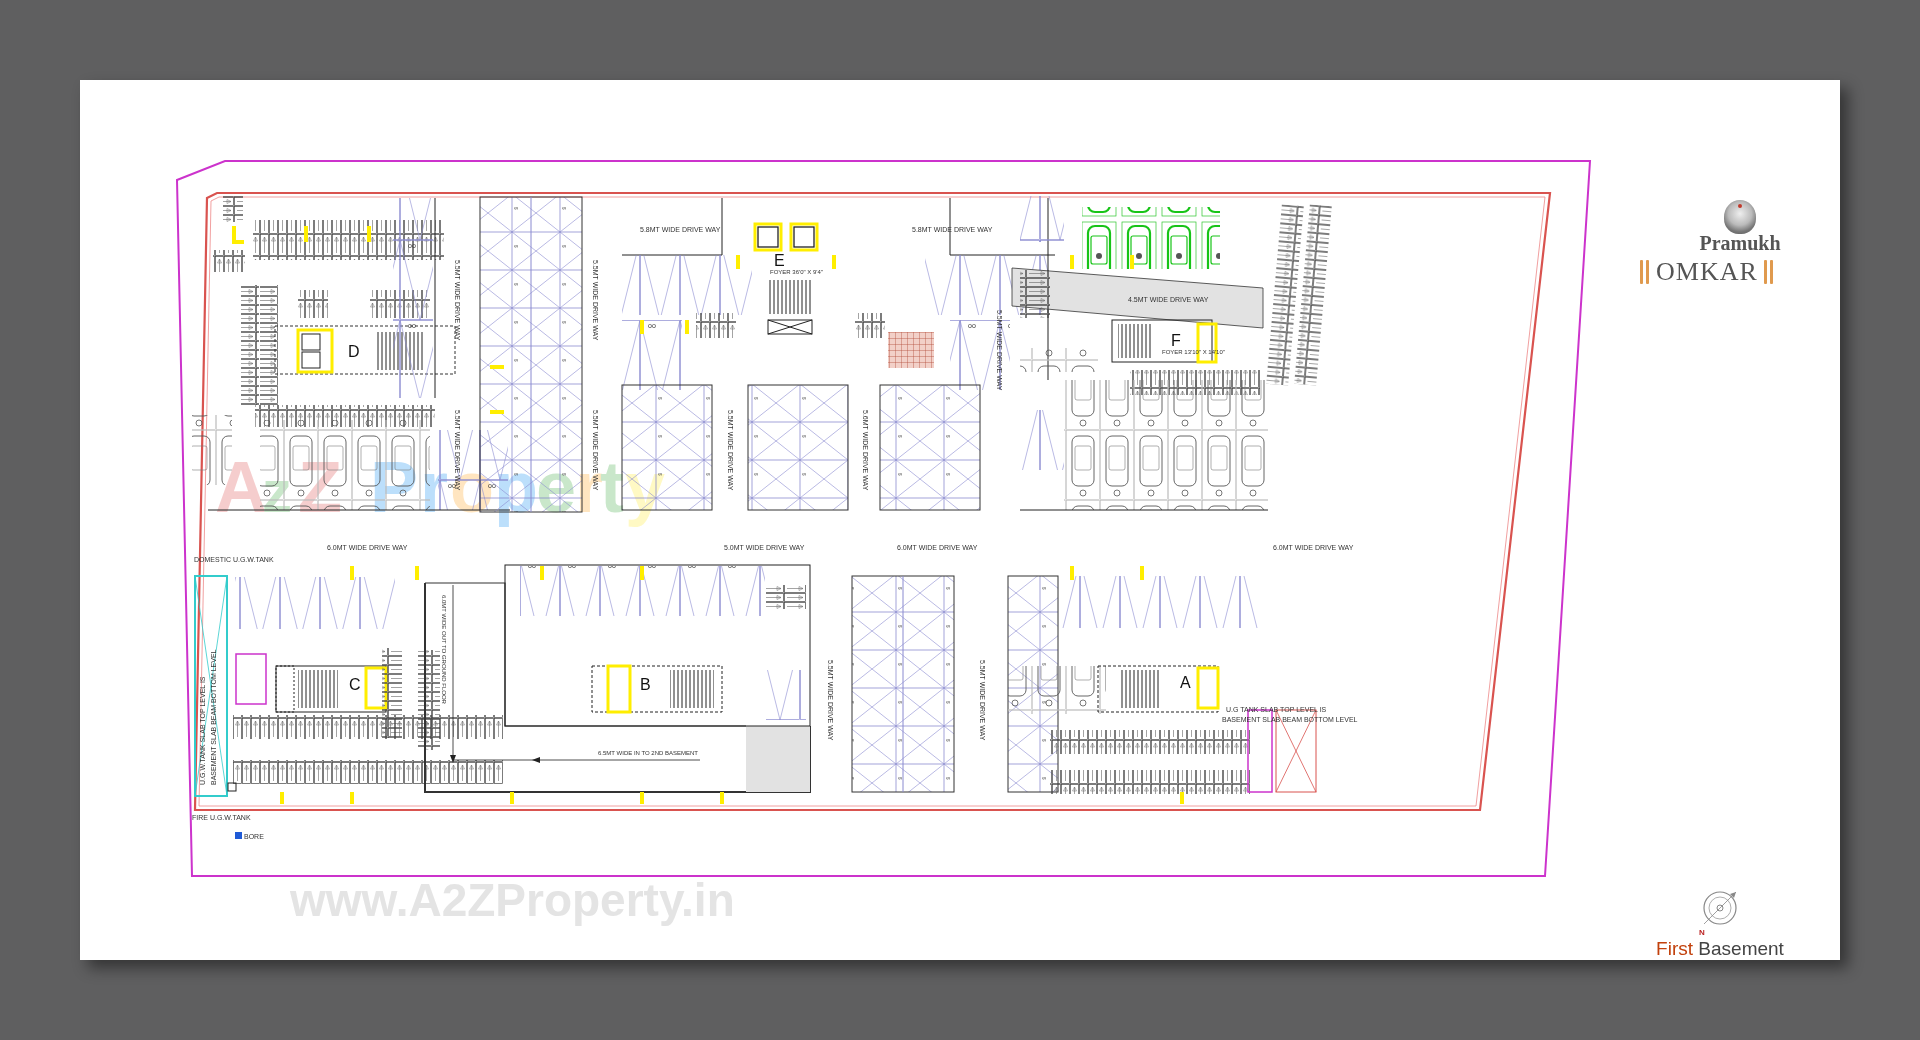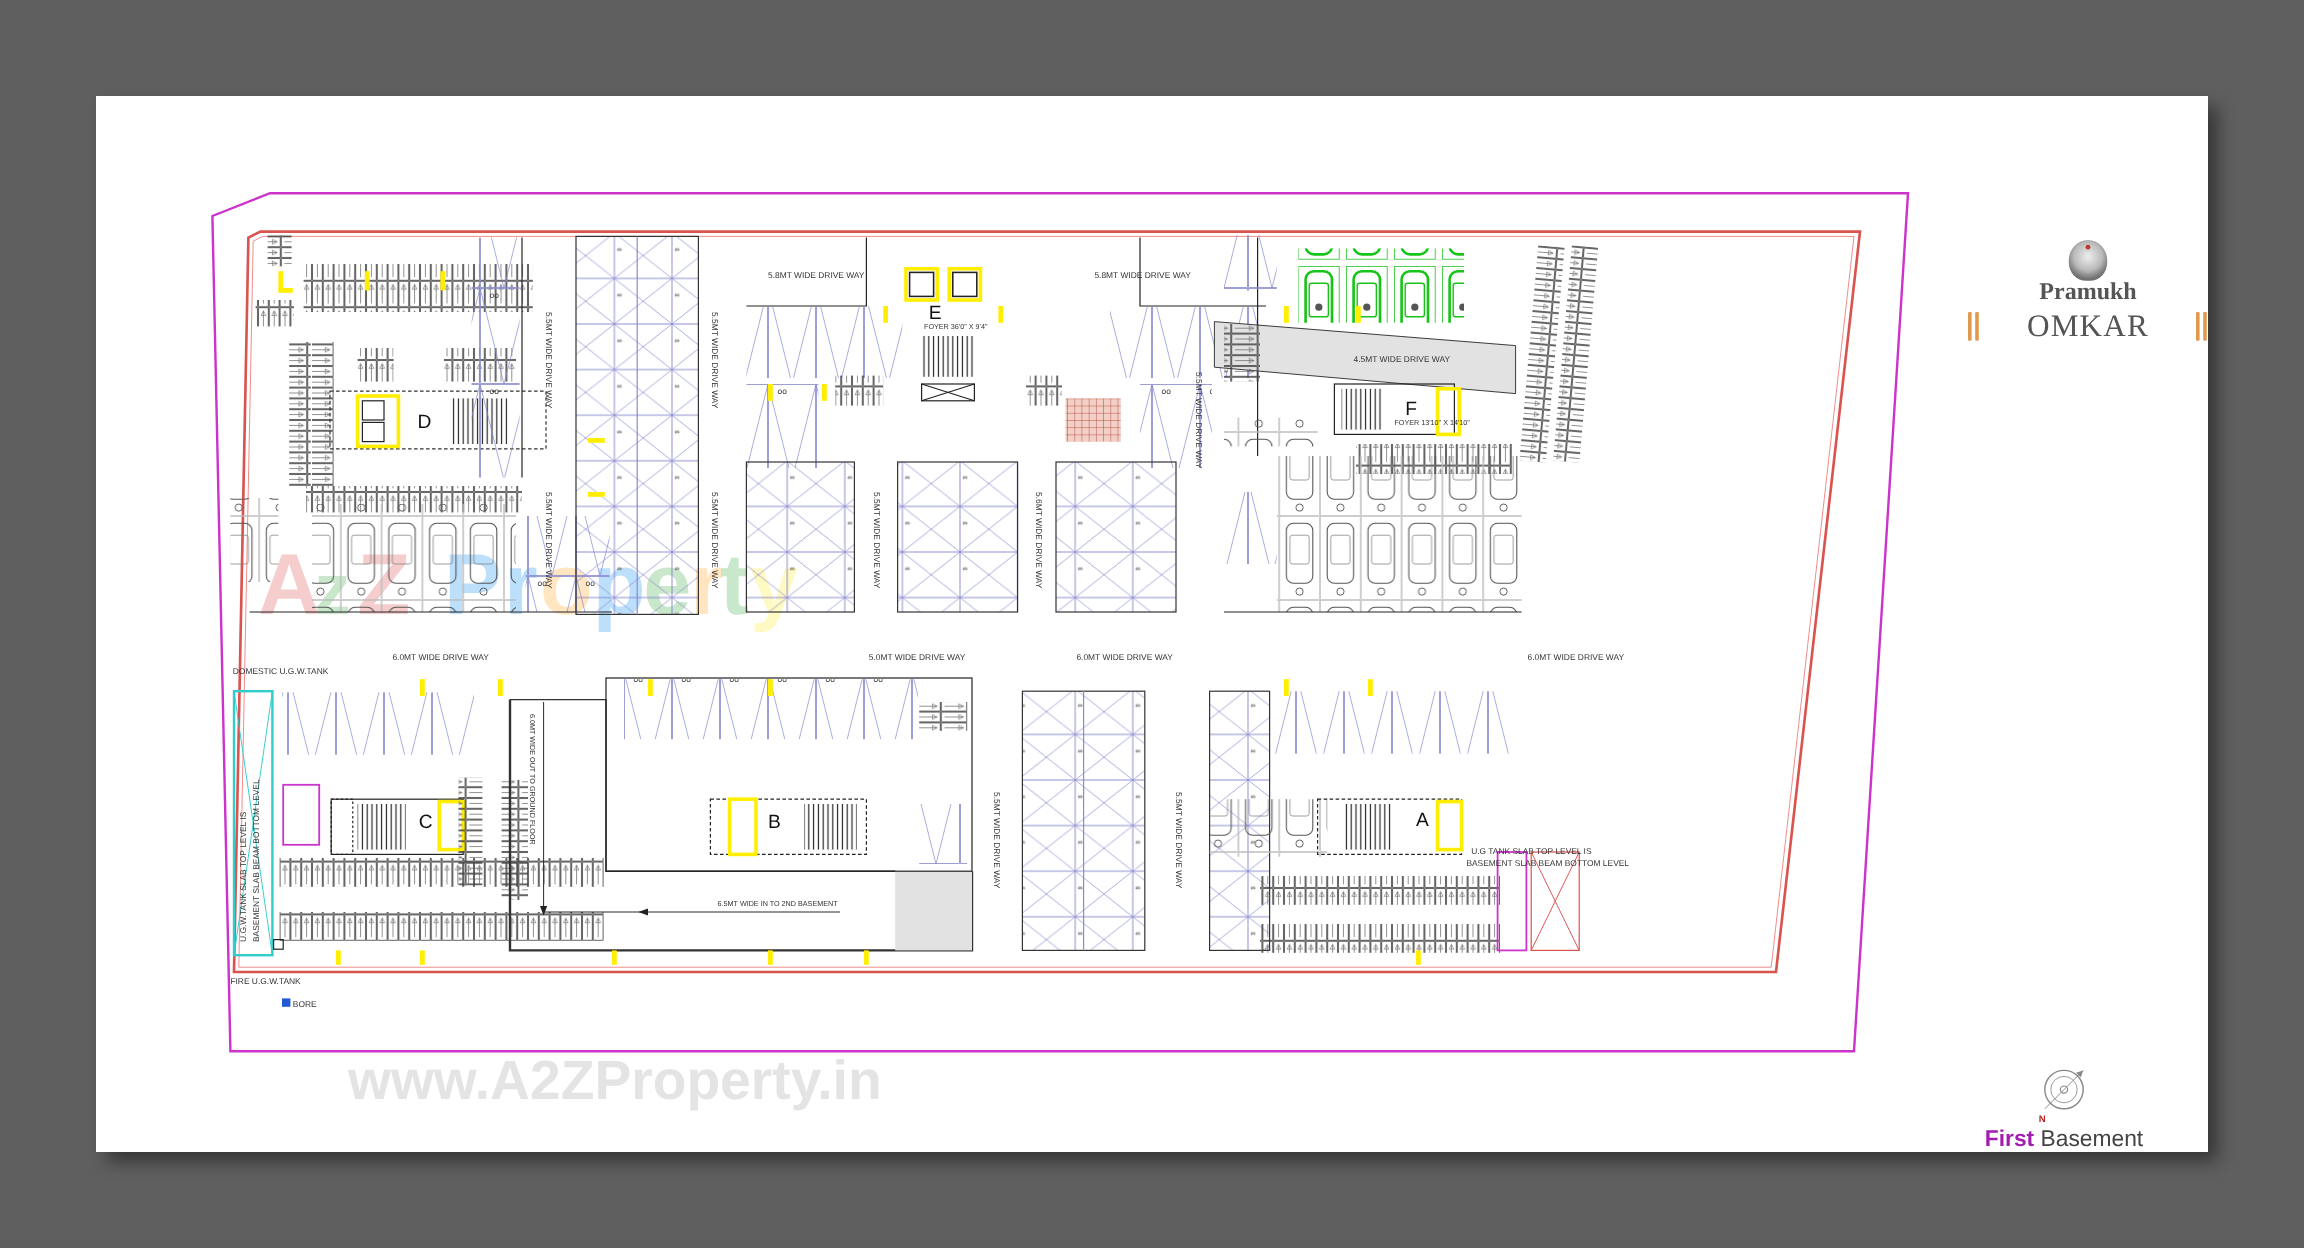--- a/index.html
+++ b/index.html
@@ -7,30 +7,30 @@
   .card{position:absolute;left:80px;top:80px;width:1760px;height:880px;background:#ffffff;box-shadow:8px 8px 14px rgba(0,0,0,0.45);}
   .plan{position:absolute;left:0;top:0;width:1760px;height:880px;}
   .lbl{font-family:"Liberation Sans",sans-serif;font-size:7px;fill:#333;}
   .lbl-sm{font-family:"Liberation Sans",sans-serif;font-size:6px;fill:#333;}
   .core-letter{font-family:"Liberation Sans",sans-serif;font-size:16px;fill:#111;}
   .wm{font-family:"Liberation Sans",sans-serif;font-weight:bold;}
   .brand{position:absolute;left:1560px;top:120px;width:200px;text-align:center;}
   .brand .face{width:32px;height:34px;margin:0 auto;border-radius:50% 50% 45% 45%;background:radial-gradient(circle at 50% 40%,#eee 0,#bbb 45%,#777 70%,#555 100%);position:relative;}
   .brand .face:after{content:"";position:absolute;left:14px;top:4px;width:4px;height:4px;border-radius:50%;background:#c0392b;}
   .brand .pramukh{font-family:"Liberation Serif",serif;font-weight:bold;font-size:20px;color:#555;margin-top:-2px;}
-  .brand .omkar-row{display:flex;align-items:center;justify-content:space-between;gap:6px;margin-top:2px;}
+  .brand .omkar-row{display:flex;align-items:center;justify-content:flex-start;gap:6px;margin-top:2px;}
   .brand .bars{display:inline-block;width:10px;height:24px;position:relative;}
   .brand .bars:before,.brand .bars:after{content:"";position:absolute;top:0;width:3px;height:24px;background:#e09a4e;border-radius:1px;}
   .brand .bars:before{left:0;} .brand .bars:after{left:6px;}
   .brand .omkar{font-family:"Liberation Serif",serif;font-size:26px;color:#555;letter-spacing:1px;}
   .level{position:absolute;left:1520px;top:808px;width:240px;text-align:center;}
   .level .compass{width:40px;height:40px;margin:0 auto 0 auto;}
   .level .n{font-size:8px;color:#b22;font-weight:bold;position:absolute;left:99px;top:40px;}
   .level .title{font-size:19px;color:#444;margin-top:6px;}
-  .level .title b{font-weight:bold;color:#a21caf;}
+  .level .title b{font-weight:normal;color:#c2410c;}
 </style>
 </head>
 <body>
 
 <div class="card">
   <svg class="plan" viewBox="0 0 1760 880" xmlns="http://www.w3.org/2000/svg">
     <defs>
       <pattern id="bikes" width="9" height="22" patternUnits="userSpaceOnUse">
         <rect x="0.5" y="0.5" width="8" height="21" fill="none" stroke="#444" stroke-width="0.7"></rect>
         <line x1="4.5" y1="3" x2="4.5" y2="19" stroke="#666" stroke-width="0.6"></line>

